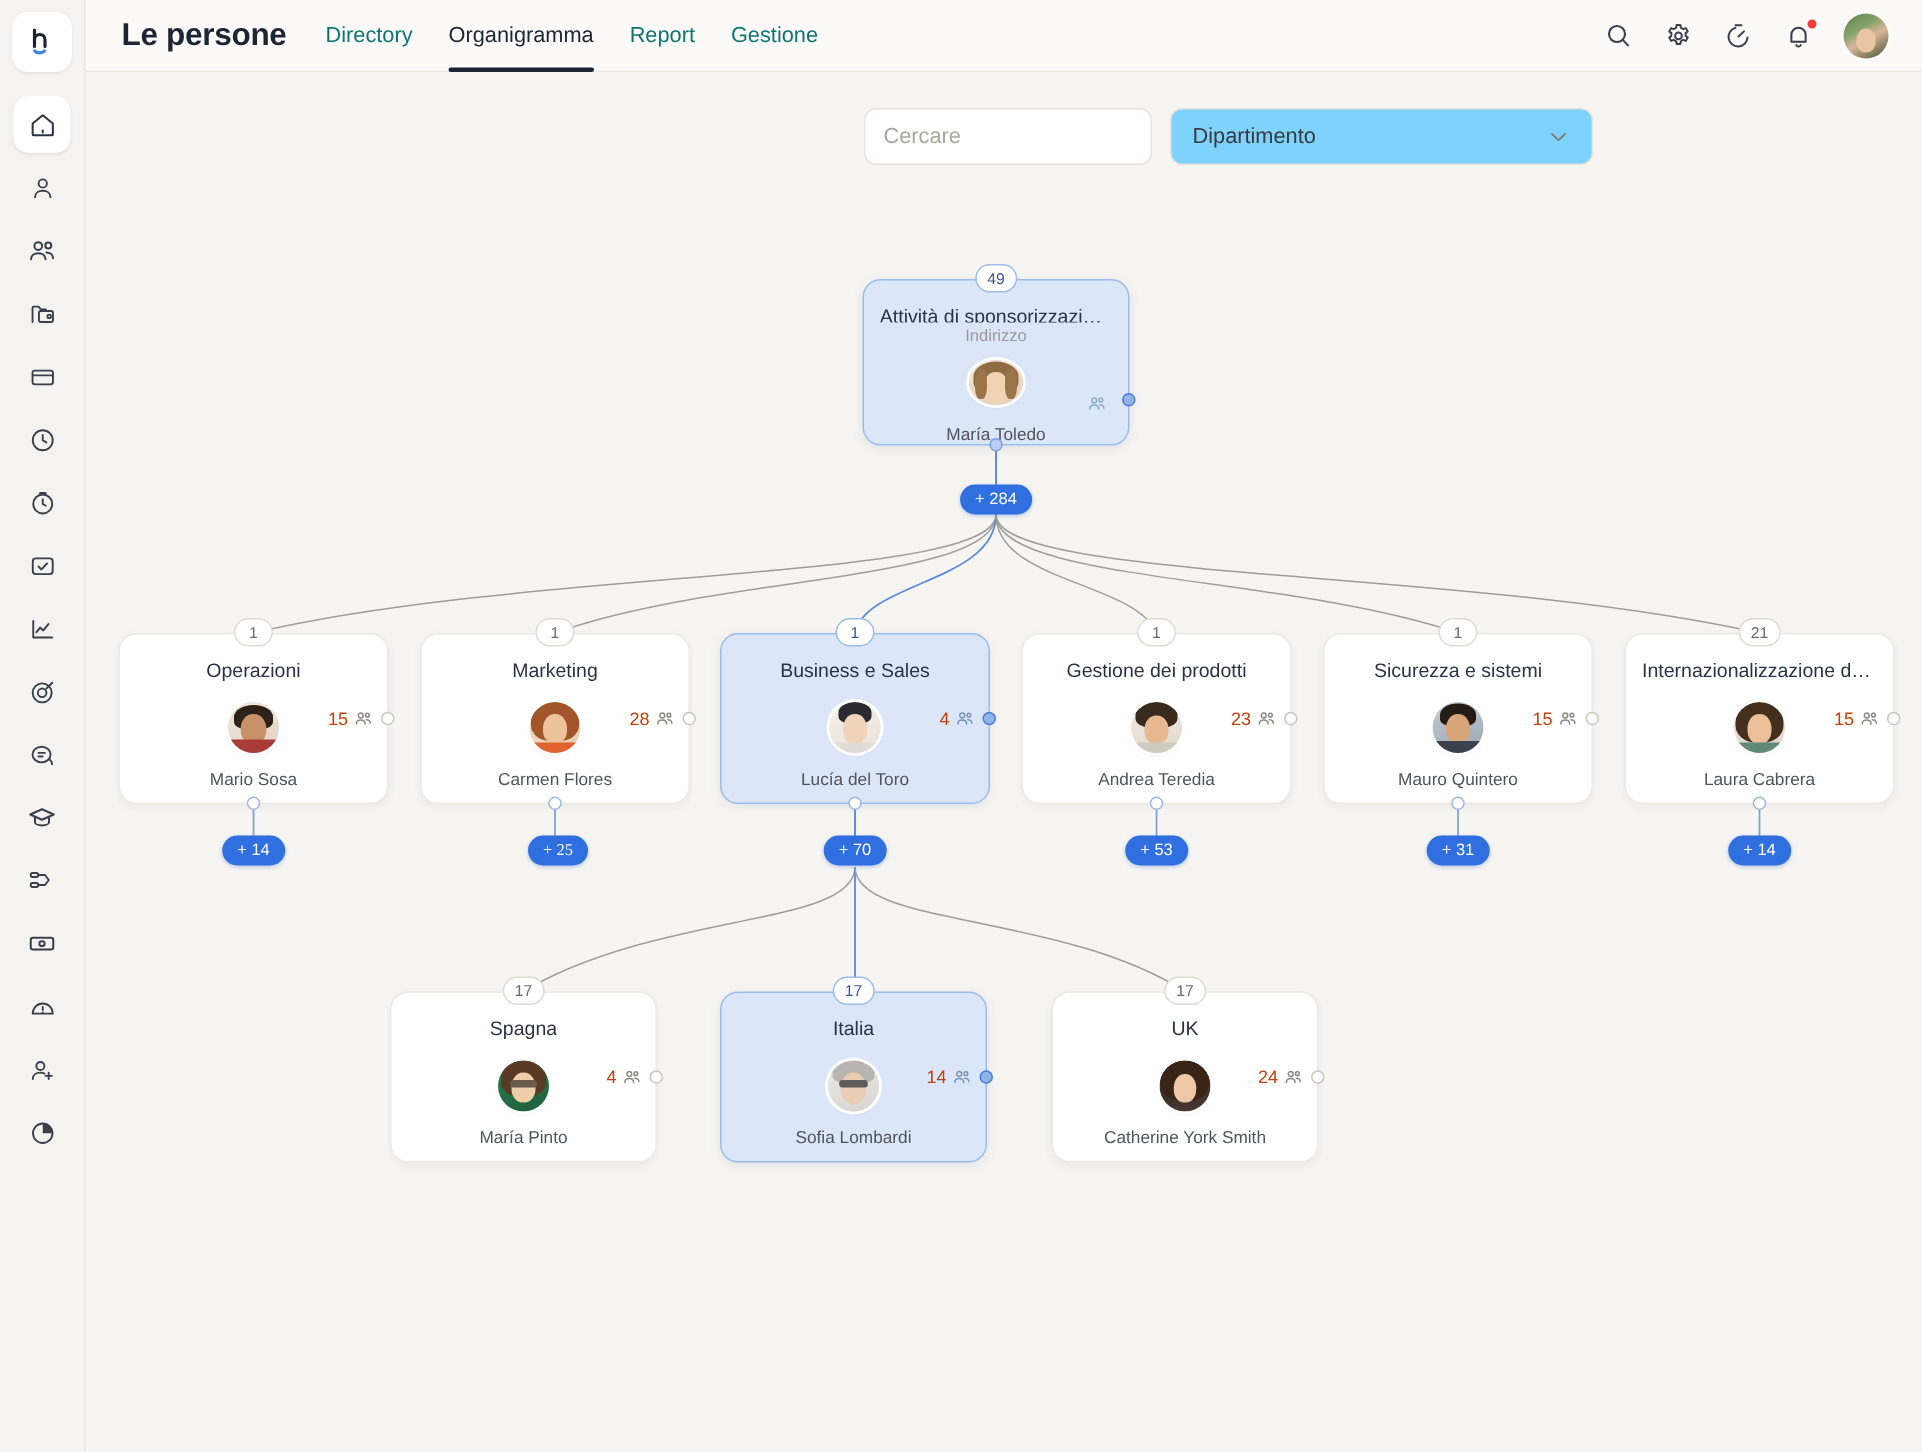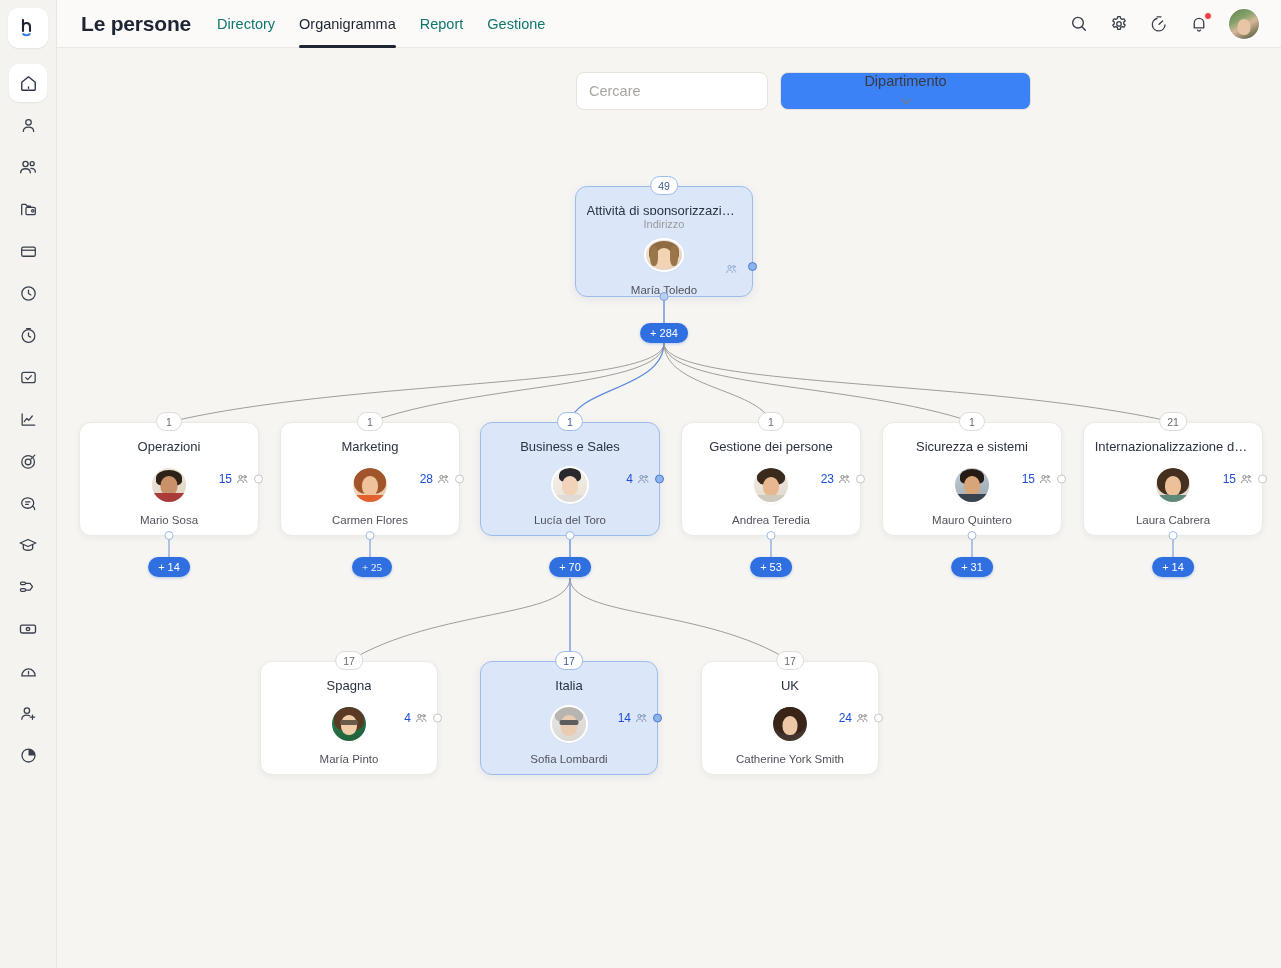--- a/index.html
+++ b/index.html
@@ -83,23 +83,23 @@
   #search-box {
     width:192px; height:38px; background:#fff; border:1px solid #e6e2db;
     border-radius:8px; display:flex; align-items:center; padding:0 12px;
   }
   #search-input {
     border:none; outline:none; flex:1; font-size:14.5px; color:#3a3a42;
     font-family:"Liberation Sans", sans-serif; background:transparent;
   }
   #search-input::placeholder { color:#a9a6a0; }
   #dept-select {
-    width:251px; height:38px; background:#3b82f6; border:1px solid #e6e2db;
+    width:282px; height:38px; background:#7dd3fc; border:1px solid #e6e2db;
     border-radius:8px; display:flex; align-items:center; justify-content:space-between;
-    padding:0 14px; cursor:pointer;flex-direction:column;
+    padding:0 14px; cursor:pointer;
   }
   #dept-select span { font-size:14.5px; color:#3a3a42; }
 
   
   #edges { position:absolute; left:0; top:0; width:1224px; height:920px; pointer-events:none; }
 
   
   .node {
     position:absolute; background:#fff;
     border:1px solid #eceae5; border-radius:12px;
@@ -123,21 +123,21 @@
     box-shadow:0 0 0 2px #fff, 0 1px 3px rgba(0,0,0,.15);
   }
   .node .n-name { font-size:11.5px; color:#51535c; margin-top:12px; }
   .node.root .n-avatar { width:36px; height:36px; margin-top:10px; }
   .node.root .n-name { margin-top:14px; }
 
   
   .n-members {
     position:absolute; right:9px; top:50%; transform:translateY(-50%);
     display:flex; align-items:center; gap:3px;
-    font-size:12px; color:#1d4ed8;
+    font-size:12px; color:#c2410c;
   }
   .n-members.rootpos { right:14px; top:75px; transform:none; }
 
   
   .n-badge {
     position:absolute; left:50%; top:-11px; transform:translateX(-50%);
     min-width:26px; height:19px; padding:0 7px;
     background:#fff; border:1px solid #dedbd5; border-radius:10px;
     display:flex; align-items:center; justify-content:center;
     font-size:10.5px; color:#6c6b69; z-index:5;
@@ -501,21 +501,21 @@
           <path d="M15.8 13.4c2.6.1 4.6 1.6 4.6 4"></path>
       </svg>
     </div>
     <div class="port-r"></div>
     <div class="port-b"></div>
   </div>
   <div class="expand" style="left:513px; top:509px;">+ 70</div>
 
   <div class="node" style="left:624px; top:374px; width:180px; height:114px;">
     <div class="n-badge">1</div>
-    <div class="n-title">Gestione dei persone</div>
+    <div class="n-title">Gestione dei prodotti</div>
     <div class="n-avatar">
       <div class="ph">
           <div class="bg" style="background:linear-gradient(160deg,#f1ece4,#e0d8cc)"></div>
         <div class="hair" style="top:0px;width:28px;height:17px;background:#3a2a1e;border-radius:50% 50% 35% 35%"></div>
         <div class="face" style="top:9px;width:16px;height:19px;background:#e7b88f"></div>
         <div class="bg" style="top:auto;bottom:0;height:7px;background:#cfc9be"></div>
       </div>
     </div>
     <div class="n-name">Andrea Teredia</div>
     <div class="n-members">

